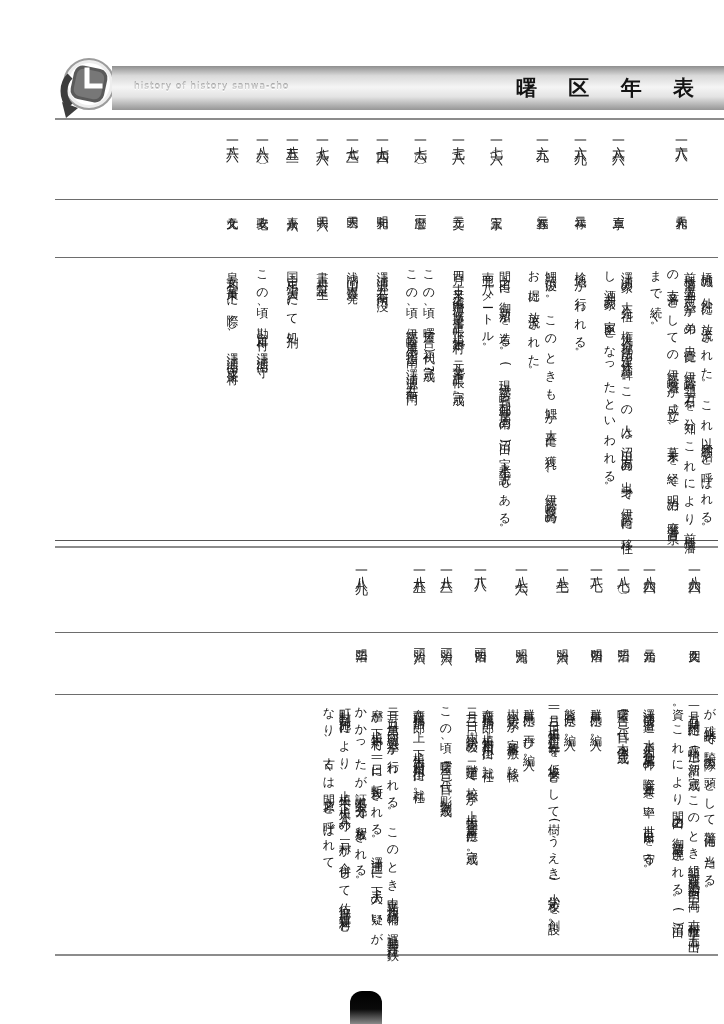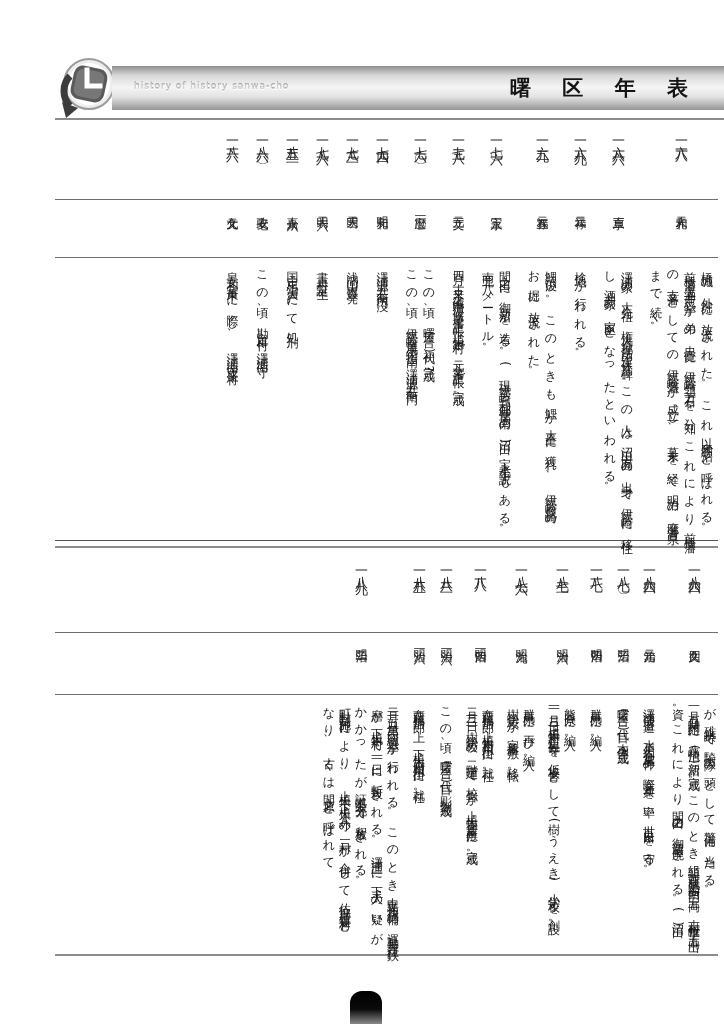--- a/index.html
+++ b/index.html
@@ -10,21 +10,21 @@
   }
   
   .header{position:absolute;left:0;top:56px;width:724px;height:60px;}
   .banner{
     position:absolute;left:112px;top:10px;right:0;height:44px;
     background:linear-gradient(180deg,#8f8f8f 0%,#d9d9d9 22%,#f5f5f5 48%,#e3e3e3 70%,#969696 100%);
     display:flex;align-items:center;justify-content:flex-end;
   }
   .banner-title{
     font-size:21px;font-weight:bold;letter-spacing:12px;color:#141414;
-    padding-right:24px;white-space:nowrap;
+    padding-right:18px;white-space:nowrap;
   }
   .banner-sub{
     position:absolute;left:22px;top:15px;font-size:9px;color:#c9c9c9;
     letter-spacing:1px;text-shadow:0 1px 0 #ffffff,0 -1px 0 #9a9a9a;
   }
   .logo{position:absolute;left:56px;top:0;width:62px;height:64px;}
   .head-rule{position:absolute;left:55px;top:118px;width:669px;border-top:2.5px solid #8c8c8c;}
   
   .content{position:absolute;left:55px;top:124px;width:663px;}
   .band{position:relative;display:flex;flex-direction:row-reverse;align-items:flex-start;}

